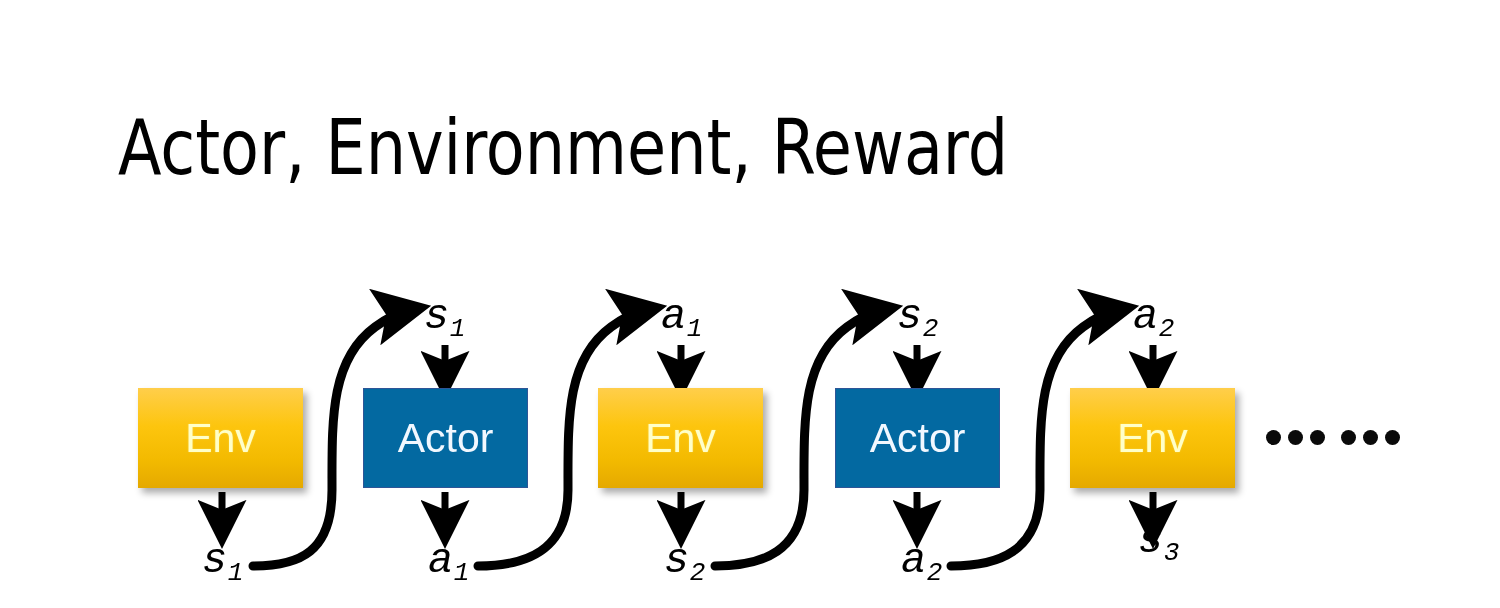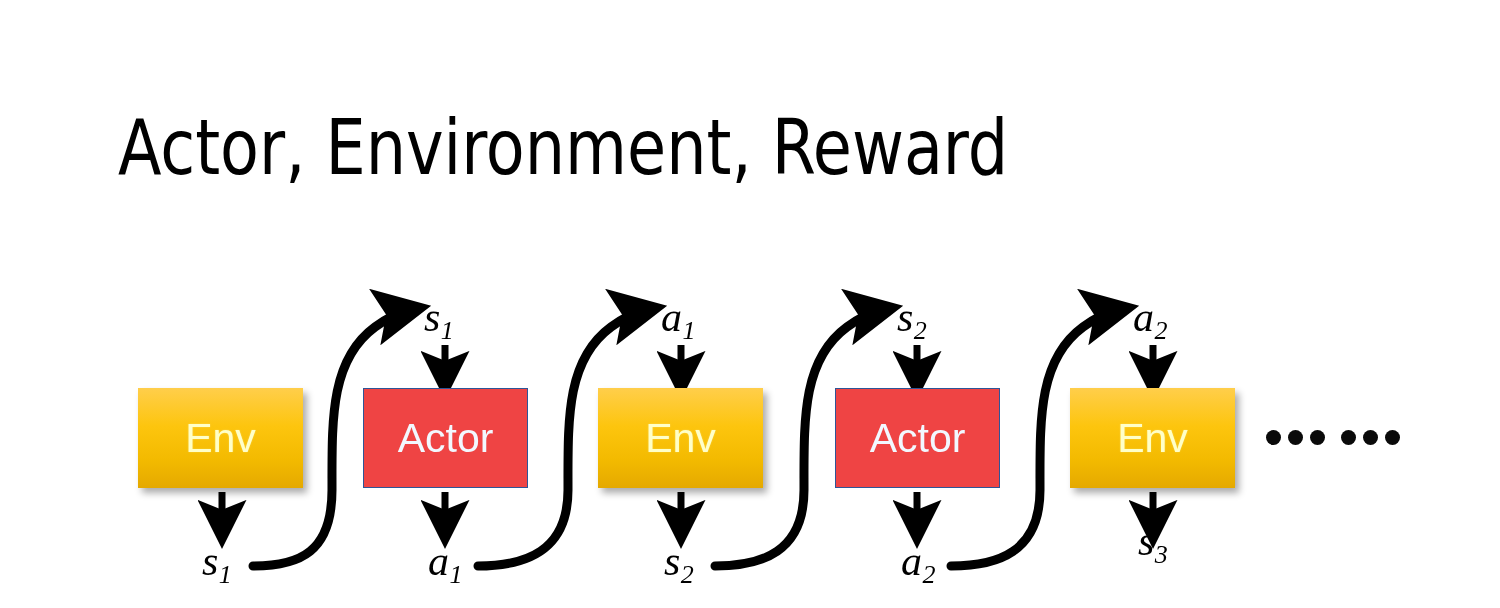--- a/index.html
+++ b/index.html
@@ -41,30 +41,30 @@
     box-sizing:border-box;
     user-select:none;
   }
   .node.env{
     background:linear-gradient(180deg,#FFCE4B 0%,#FDC50E 38%,#F3BA00 72%,#E5A900 100%);
     color:#FFFFC8;
     box-shadow:4px 5px 7px rgba(0,0,0,0.33);
     text-shadow:0 0 2px rgba(255,255,200,0.35);
   }
   .node.actor{
-    background:#ef4444;
+    background:#0369a1;
     border:1.5px solid #2E5597;
     color:#F2F8FF;
   }
   .node-label{pointer-events:none;}
 
   
   .mlabel{
     position:absolute;
-    font-family:Liberation Serif, serif;
+    font-family:Liberation Mono, monospace;
     font-style:italic;
     font-size:42px;
     color:#000;
     white-space:nowrap;
     line-height:1;
     user-select:none;
   }
   .mlabel sub{
     font-size:0.62em;
     font-style:italic;

